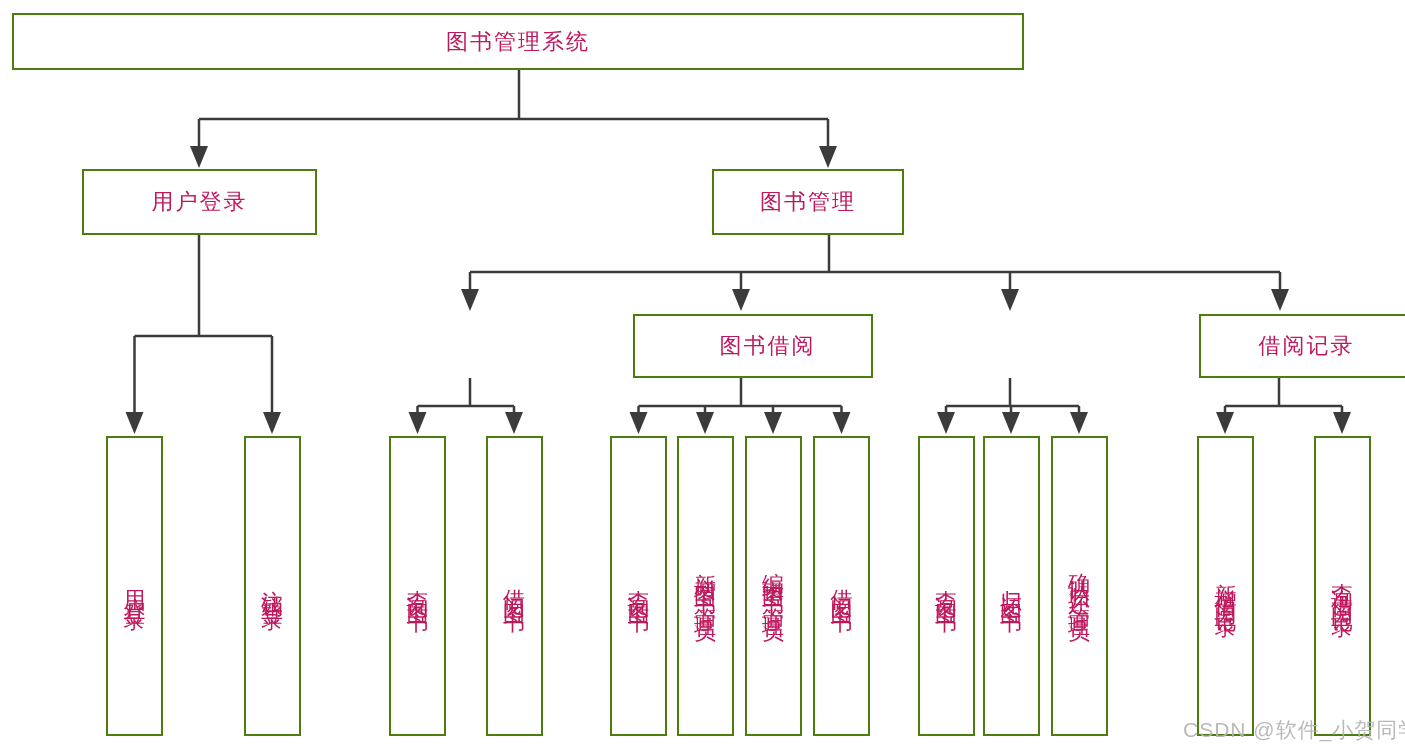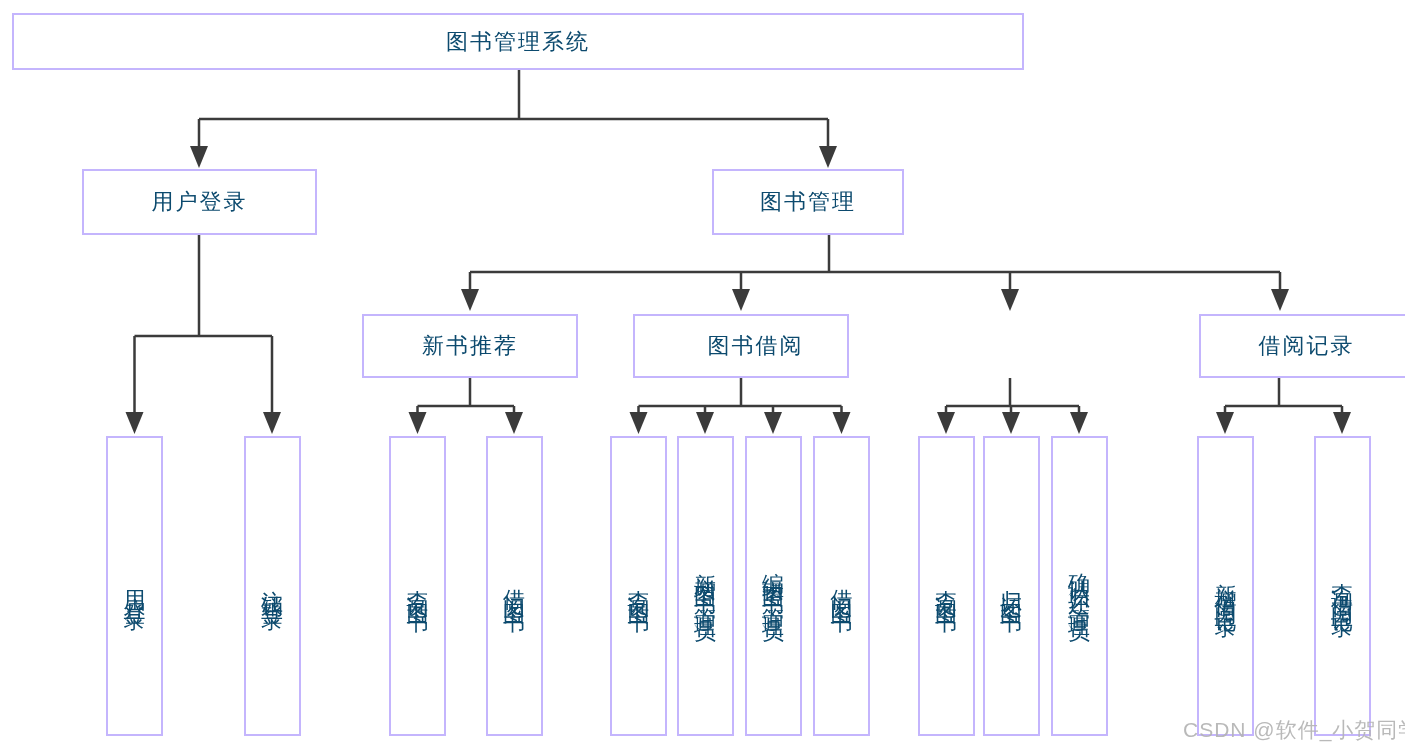--- a/index.html
+++ b/index.html
@@ -13,22 +13,22 @@
   }
   #connectors {
     position: absolute;
     left: 0; top: 0;
     width: 1405px; height: 747px;
   }
   .node {
     position: absolute;
     box-sizing: border-box;
     background: #ffffff;
-    border: 2px solid #c4b5fd;
-    color: #0c4a6e;
+    border: 2px solid #4d7c0f;
+    color: #be185d;
     display: flex;
     align-items: center;
     justify-content: center;
     z-index: 2;
   }
   .node.h {
     font-size: 22px;
     letter-spacing: 2px;
     white-space: nowrap;
   }
@@ -93,22 +93,21 @@
     <path class="line" d="M1279 378 V406 M1225 406 H1342 M1225 406 V413 M1342 406 V413"></path>
     <polygon class="arrow" points="1216,412 1234,412 1225,434"></polygon>
     <polygon class="arrow" points="1333,412 1351,412 1342,434"></polygon>
   </svg>
 
   <div class="node h" style="left:12px; top:13px; width:1012px; height:57px;">图书管理系统</div>
 
   <div class="node h" style="left:82px; top:169px; width:235px; height:66px;">用户登录</div>
   <div class="node h" style="left:712px; top:169px; width:192px; height:66px;">图书管理</div>
 
-  <div class="node h" style="left:362px; top:314px; width:216px; height:64px;">新书推荐</div>
-  <div class="node h" style="left:633px; top:314px; width:216px; height:64px;padding-left:29px;">图书借阅</div>
+  <div class="node h" style="left:633px; top:314px; width:240px; height:64px;padding-left:29px;">图书借阅</div>
   <div class="node h" style="left:1172px; top:314px; width:215px; height:64px;margin-left:27px;">借阅记录</div>
 
   <div class="node v" style="left:106px; top:436px; width:57px; height:300px;">用户登录</div>
   <div class="node v" style="left:243.5px; top:436px; width:57px; height:300px;">注销登录</div>
 
   <div class="node v" style="left:389px; top:436px; width:57px; height:300px;">查询图书</div>
   <div class="node v" style="left:485.5px; top:436px; width:57px; height:300px;">借阅图书</div>
 
   <div class="node v" style="left:610px; top:436px; width:57px; height:300px;">查询图书</div>
   <div class="node v" style="left:676.5px; top:436px; width:57px; height:300px;">新增图书（管理员）</div>

